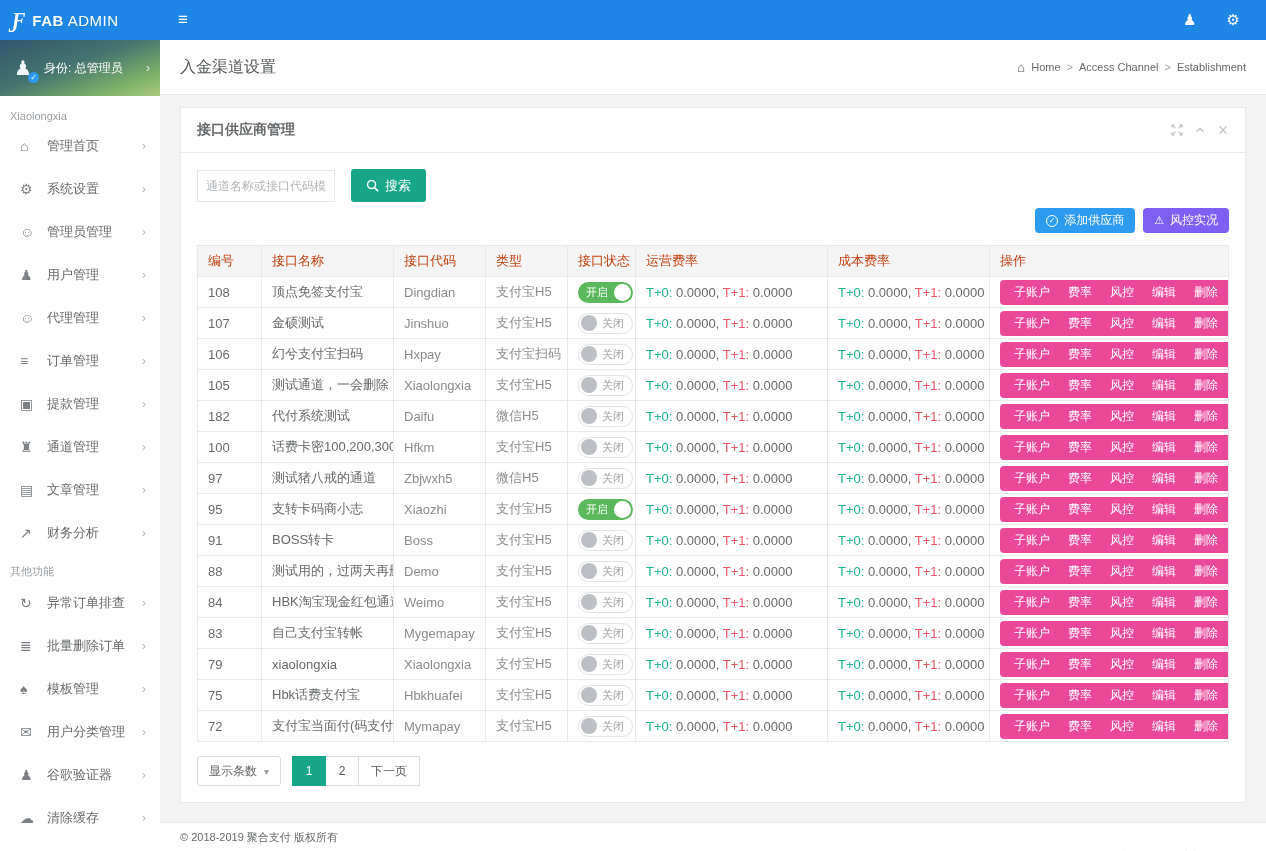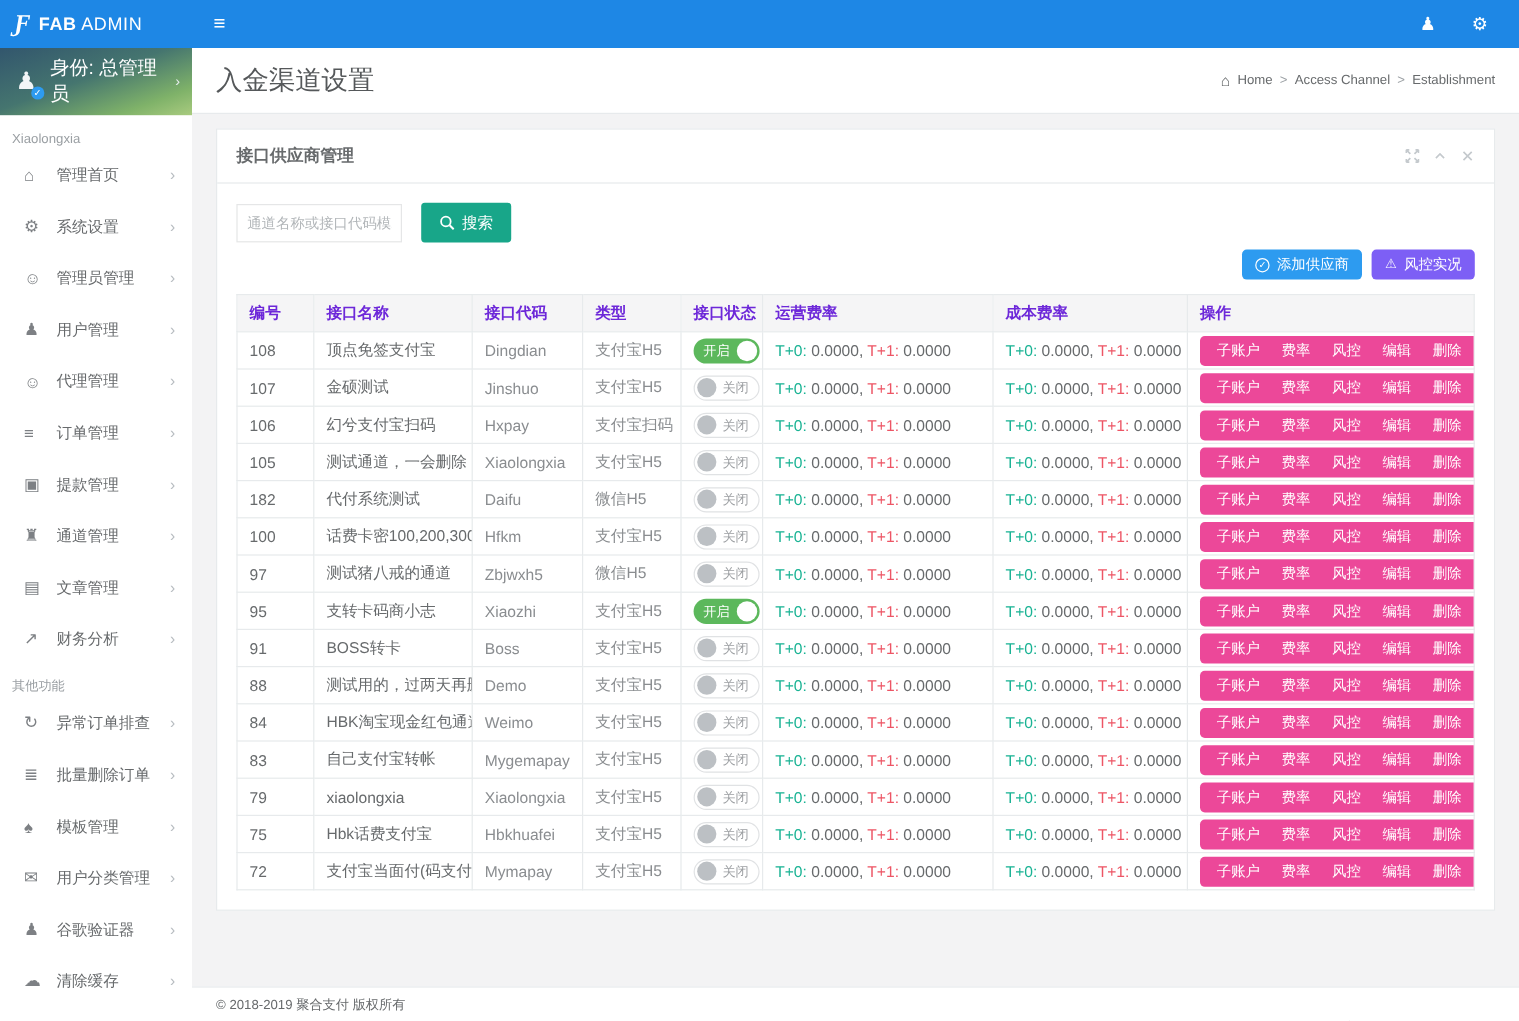--- a/index.html
+++ b/index.html
@@ -15,39 +15,39 @@
   .logo { height:40px; background:#1e87e5; color:#fff; display:flex; align-items:center; padding:0 12px; gap:7px; flex-shrink:0; }
   .logo-mark { font-family:"Liberation Serif", serif; font-style:italic; font-weight:bold; font-size:20px; }
   .logo-text { font-size:15px; letter-spacing:.5px; }
   .logo-text b { font-weight:bold; } .logo-text span { font-weight:normal; }
   .user-panel { height:56px; flex-shrink:0; display:flex; align-items:center; gap:8px; padding:0 10px;
     background:linear-gradient(160deg,#32566d 0%, #45756f 45%, #7fb269 80%, #a9cb7f 100%); color:#fff; }
   .avatar { position:relative; width:26px; height:26px; display:flex; align-items:center; justify-content:center; }
   .avatar-glyph { font-size:20px; color:#f2f5f7; line-height:1; }
   .avatar-badge { position:absolute; right:-3px; bottom:-2px; width:11px; height:11px; border-radius:50%;
     background:#2d9bf0; color:#fff; font-size:8px; display:flex; align-items:center; justify-content:center; }
-  .user-label { font-size:16px; }
+  .user-label { font-size:12px; }
   .user-caret { margin-left:auto; font-size:12px; color:#e8eef0; }
   .side-nav { flex:1; padding-top:4px; overflow:hidden; }
   .section-label { color:#9a9fa3; font-size:11px; padding:10px 10px 2px; }
   .nav-item { display:flex; align-items:center; height:43px; padding:0 14px 0 20px; color:#676a6c; font-size:13px; cursor:pointer; }
   .nav-icon { width:27px; color:#7d8084; font-size:14px; flex-shrink:0; }
   .nav-label { flex:1; overflow:hidden; white-space:nowrap; }
   .nav-caret { color:#b7bcc0; font-size:13px; }
 
   
   .main { flex:1; display:flex; flex-direction:column; min-width:0; }
   .topbar { height:40px; background:#1e87e5; flex-shrink:0; display:flex; align-items:center; padding:0 18px; color:#fff; }
   .hamburger { font-size:17px; cursor:pointer; }
   .topbar-right { margin-left:auto; display:flex; gap:30px; padding-right:8px; }
   .topbar-icon { font-size:15px; cursor:pointer; }
 
   .page-head { height:55px; background:#fff; border-bottom:1px solid #e7eaec; flex-shrink:0;
     display:flex; align-items:center; padding:0 20px; }
-  .page-title { font-size:22px; color:#55585a; font-weight:normal; }
+  .page-title { font-size:16px; color:#55585a; font-weight:normal; }
   .breadcrumb { margin-left:auto; font-size:11px; color:#676a6c; display:flex; gap:6px; align-items:center; }
   .crumb-sep { color:#9a9fa3; }
   .crumb-home-icon { font-size:13px; color:#55585a; }
 
   .content { flex:1; padding:12px 20px 0; overflow:hidden; }
   .panel { background:#fff; border:1px solid #e7eaec; }
   .panel-head { padding:13px 16px; border-bottom:1px solid #e7eaec; display:flex; align-items:center; }
   .panel-title { font-size:14px; color:#676a6c; font-weight:bold; }
   .panel-tools { margin-left:auto; display:flex; gap:11px; align-items:center; }
   .tool-icon { width:12px; height:12px; cursor:pointer; }
@@ -66,21 +66,21 @@
     display:flex; align-items:center; gap:6px; cursor:pointer; }
   .btn-add { background:#2d9bf0; }
   .btn-risk { background:#7d5ff5; }
   .circle-check { width:12px; height:12px; border:1px solid #fff; border-radius:50%; font-size:8px;
     display:flex; align-items:center; justify-content:center; }
   .warn-glyph { font-size:11px; line-height:1; }
 
   table { width:100%; border-collapse:collapse; table-layout:fixed; }
   th, td { border:1px solid #e7eaec; font-size:13px; color:#676a6c; padding:0 10px; height:31px;
     text-align:left; white-space:nowrap; overflow:hidden; }
-  th { background:#f5f5f6; font-weight:bold; color:#6d28d9; }
+  th { background:#f5f5f6; font-weight:normal; color:#c2410c; }
   td.cell-code, td.cell-type { color:#8a8d90; }
 
   .toggle { display:inline-flex; align-items:center; width:55px; height:21px; border-radius:11px;
     font-size:11px; cursor:pointer; vertical-align:middle; }
   .toggle.on { background:#5cb85c; color:#fff; padding:0 2px 0 8px; }
   .toggle.on .tg-knob { width:17px; height:17px; border-radius:50%; background:#fff; margin-left:auto; }
   .toggle.off { background:#fff; border:1px solid #e0e2e4; color:#9c9fa2; padding:0 6px 0 2px; }
   .toggle.off .tg-knob { width:16px; height:16px; border-radius:50%; background:#bcc0c4; }
   .toggle.off .tg-label { margin-left:5px; }
 
@@ -584,20 +584,31 @@
                       <span class="action-btn">子账户</span>
                       <span class="action-btn">费率</span>
                       <span class="action-btn">风控</span>
                       <span class="action-btn">编辑</span>
                       <span class="action-btn">删除</span>
                     </span></td>
                 </tr>
               </tbody>
           </table>
 
+          <div class="pagination">
+            <button class="page-size-btn">
+              <span>显示条数</span>
+              <span class="caret-down">▾</span>
+            </button>
+            <span class="page-group">
+                <button class="page-btn active">1</button>
+                <button class="page-btn">2</button>
+                <button class="page-btn">下一页</button>
+              </span>
+          </div>
 
         </div>
       </div>
     </div>
 
     <footer class="footer">
       <span>© 2018-2019 聚合支付 版权所有</span>
       <span class="footer-right">
         <span>平台首页</span>
         <span class="footer-sep">·</span>

